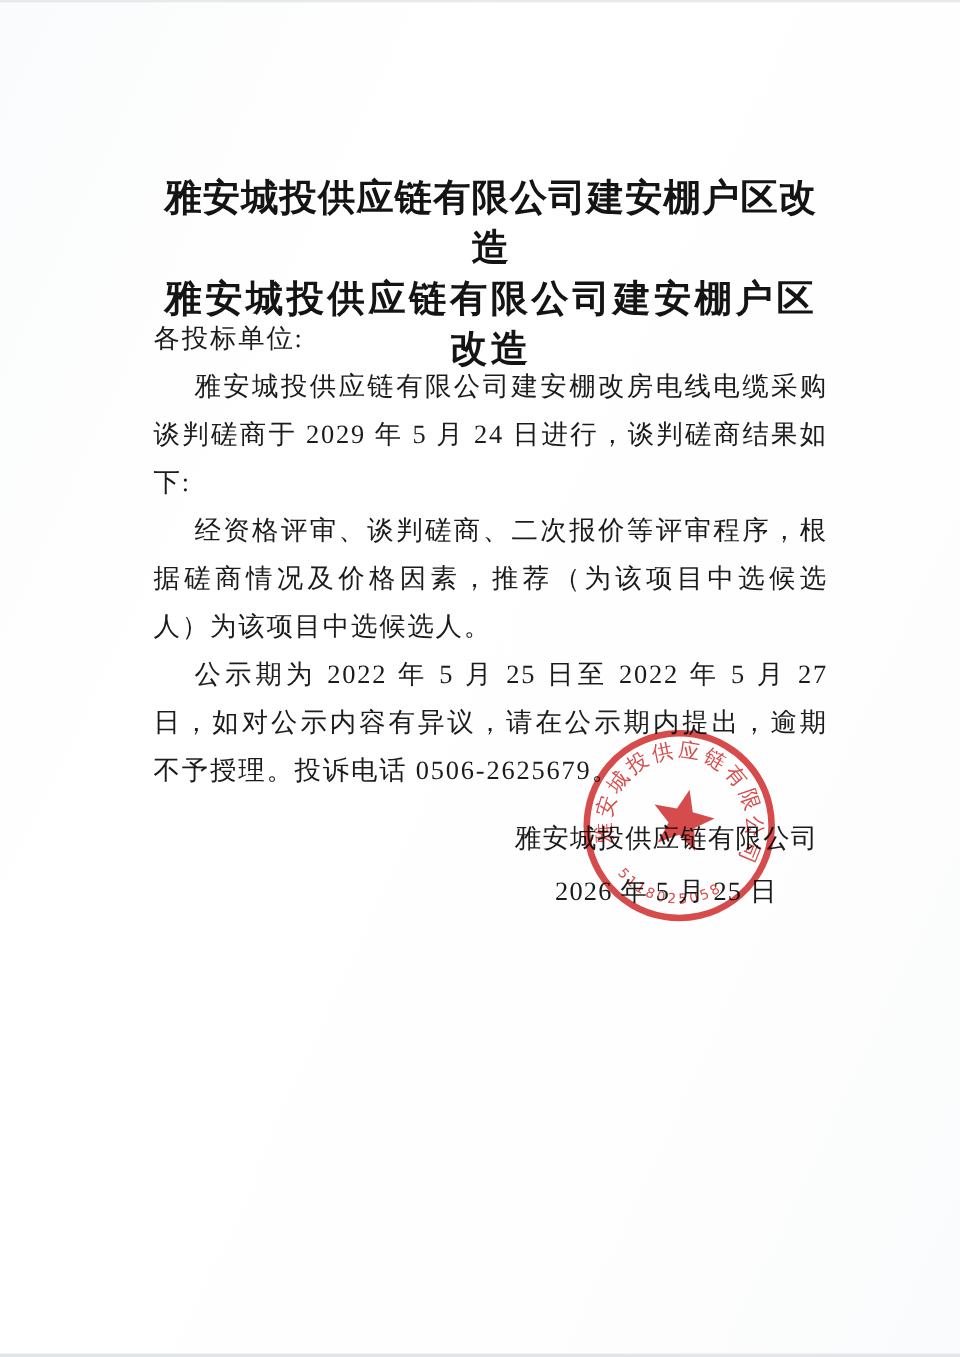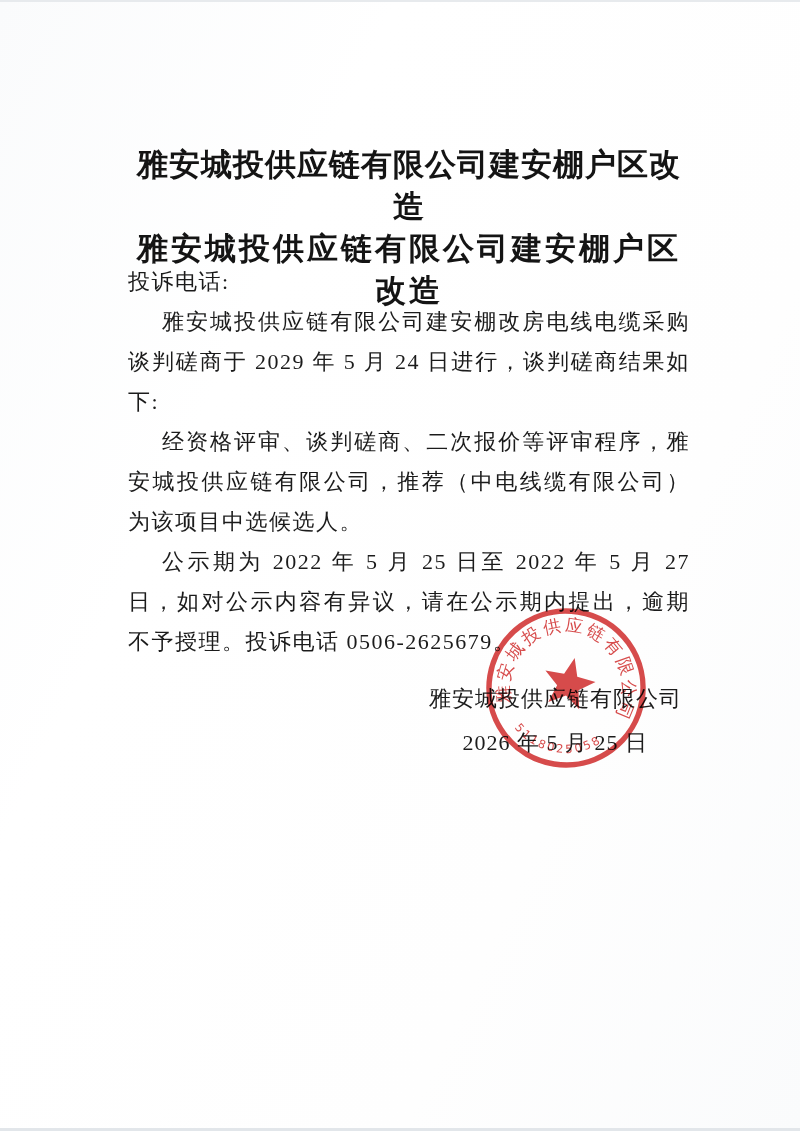--- a/index.html
+++ b/index.html
@@ -74,23 +74,23 @@
 <body>
 
 <div class="page">
 
   <div class="doc-title">
     <div class="t1">雅安城投供应链有限公司建安棚户区改造</div>
     <div class="t2">雅安城投供应链有限公司建安棚户区改造</div>
   </div>
 
   <div class="doc-body">
-    <p class="salutation">投诉电话:</p>
+    <p class="salutation">各投标单位:</p>
     <p class="para">雅安城投供应链有限公司建安棚改房电线电缆采购谈判磋商于 2029 年 5 月 24 日进行，谈判磋商结果如下:</p>
-    <p class="para">经资格评审、谈判磋商、二次报价等评审程序，雅安城投供应链有限公司，推荐（中电线缆有限公司）为该项目中选候选人。</p>
+    <p class="para">经资格评审、谈判磋商、二次报价等评审程序，根据磋商情况及价格因素，推荐（为该项目中选候选人）为该项目中选候选人。</p>
     <p class="para">公示期为 2022 年 5 月 25 日至 2022 年 5 月 27 日，如对公示内容有异议，请在公示期内提出，逾期不予授理。投诉电话 0506-2625679。</p>
   </div>
 
   <div class="sig-company">雅安城投供应链有限公司</div>
   <div class="sig-date">2026 年 5 月 25 日</div>
 
   <svg class="stamp" viewBox="-100 -100 200 200" xmlns="http://www.w3.org/2000/svg" aria-hidden="true">
     <g transform="rotate(9)">
       <circle class="stamp-ring" cx="0" cy="0" r="77"></circle>
       <path id="stamp-arc-top" d="M -51.7 24.1 A 57 57 0 1 1 51.7 24.1" fill="none"></path>

